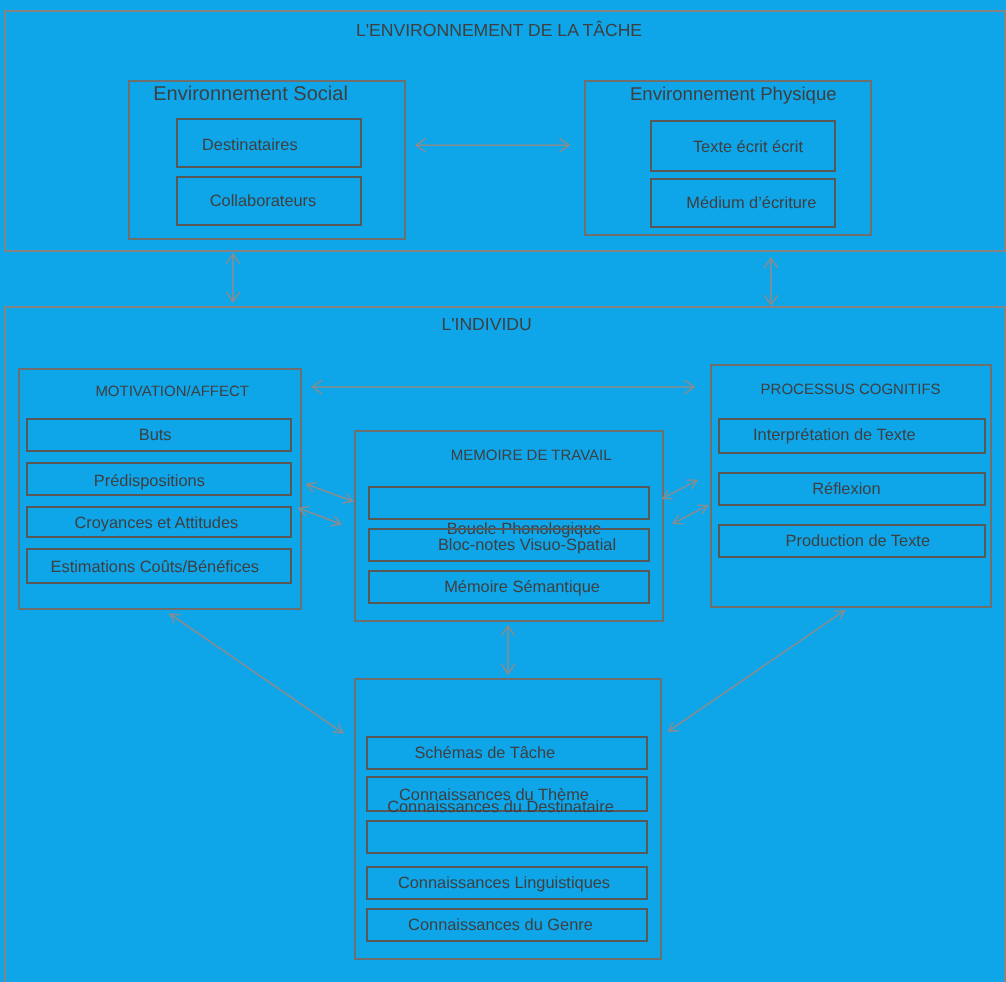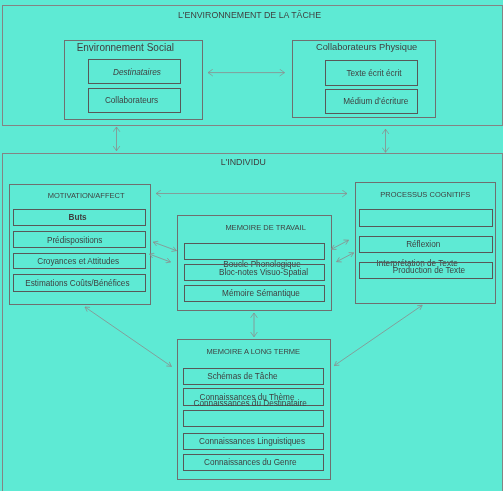--- a/index.html
+++ b/index.html
@@ -1,20 +1,20 @@
 <!DOCTYPE html>
 <html><head>
 <meta charset="utf-8">
 <title>Modele de production ecrite</title>
 <style>
   html,body{margin:0;padding:0;background:#ffffff;}
   body{width:503px;height:491px;overflow:hidden;
        font-family:"Liberation Sans","DejaVu Sans",sans-serif;
        -webkit-font-smoothing:antialiased;}
-  #root{position:relative;width:503px;height:491px;background:#5eead4;}
+  #root{position:relative;width:503px;height:491px;background:#0ea5e9;}
 
   .box{position:absolute;box-sizing:border-box;background:transparent;}
   .outer{border:1px solid #848484;}
   .grp{border:1px solid #6f6f6f;}
   .leaf{border:1px solid #585858;}
 
   
   .txt{position:absolute;display:flex;align-items:center;justify-content:center;
        color:#3f3f3f;white-space:nowrap;box-sizing:border-box;
        line-height:1;pointer-events:none;}
@@ -30,42 +30,42 @@
 
 <div id="root">
 
   <div class="box outer" style="left:2px;top:5px;width:501px;height:121px;"></div>
   <div class="txt sect-title" style="left:178.6px;top:10.6px;width:141.8px;height:9px;font-size:8.8px;">L'ENVIRONNEMENT DE LA TÂCHE</div>
 
   <div class="box grp" style="left:64.3px;top:40px;width:139.1px;height:80px;"></div>
   <div class="txt sub-title" style="left:76.7px;top:42.2px;width:97.2px;height:10px;">Environnement Social</div>
 
   <div class="box leaf" style="left:88px;top:59.2px;width:93px;height:25.3px;"></div>
-  <div class="txt leaf-label" style="left:92px;top:60.3px;width:89.8px;height:24.3px;font-style:italic;">Destinataires</div>
+  <div class="txt leaf-label" style="left:80px;top:60.3px;width:89.8px;height:24.3px;">Destinataires</div>
 
   <div class="box leaf" style="left:88px;top:87.7px;width:93px;height:25.1px;"></div>
   <div class="txt leaf-label" style="left:88px;top:88.2px;width:87px;height:24.1px;">Collaborateurs</div>
 
   <div class="box grp" style="left:292.4px;top:40px;width:143.2px;height:78.2px;"></div>
-  <div class="txt sub-title" style="left:316.2px;top:42.2px;width:100.9px;height:10px;font-size:9.3px;">Collaborateurs Physique</div>
+  <div class="txt sub-title" style="left:316.2px;top:42.2px;width:100.9px;height:10px;font-size:9.3px;">Environnement Physique</div>
 
   <div class="box leaf" style="left:324.5px;top:60.3px;width:93.4px;height:25.6px;"></div>
   <div class="txt leaf-label" style="left:328.3px;top:61.2px;width:91.4px;height:24.6px;">Texte écrit écrit</div>
 
   <div class="box leaf" style="left:325px;top:89.1px;width:93px;height:24.9px;"></div>
   <div class="txt leaf-label" style="left:329.7px;top:89.9px;width:92px;height:23.9px;">Médium d’écriture</div>
 
   <div class="box outer" style="left:2px;top:153px;width:501px;height:345px;"></div>
   <div class="txt sect-title" style="left:221.2px;top:157.8px;width:44.2px;height:9px;font-size:8.8px;">L'INDIVIDU</div>
 
   <div class="box grp" style="left:8.7px;top:184.2px;width:141.9px;height:120.4px;"></div>
   <div class="txt grp-title" style="left:48.6px;top:191.1px;width:75px;height:8px;">MOTIVATION/AFFECT</div>
 
   <div class="box leaf" style="left:12.65px;top:209.3px;width:132.9px;height:17.1px;"></div>
-  <div class="txt leaf-label" style="left:12.65px;top:209.8px;width:129.9px;height:16.1px;font-weight:bold;">Buts</div>
+  <div class="txt leaf-label" style="left:12.65px;top:209.8px;width:129.9px;height:16.1px;">Buts</div>
 
   <div class="box leaf" style="left:12.65px;top:231.4px;width:132.9px;height:17px;"></div>
   <div class="txt leaf-label" style="left:12.65px;top:231.9px;width:124.1px;height:16px;">Prédispositions</div>
 
   <div class="box leaf" style="left:12.65px;top:252.7px;width:132.9px;height:16.7px;"></div>
   <div class="txt leaf-label" style="left:12.65px;top:253.2px;width:131.1px;height:15.7px;">Croyances et  Attitudes</div>
 
   <div class="box leaf" style="left:12.65px;top:274.3px;width:132.9px;height:17.3px;"></div>
   <div class="txt leaf-label" style="left:12.65px;top:274.8px;width:129.5px;height:16.3px;">Estimations Coûts/Bénéfices</div>
 
@@ -78,30 +78,29 @@
   <div class="box leaf" style="left:183.7px;top:263.9px;width:141.7px;height:16.9px;"></div>
   <div class="txt leaf-label" style="left:203px;top:264.4px;width:121px;height:15.9px;">Bloc-notes Visuo-Spatial</div>
 
   <div class="box leaf" style="left:183.7px;top:284.6px;width:141.7px;height:17.2px;"></div>
   <div class="txt leaf-label" style="left:197.7px;top:285.1px;width:126.7px;height:16.2px;">Mémoire Sémantique</div>
 
   <div class="box grp" style="left:355.1px;top:182.3px;width:141.4px;height:121.7px;"></div>
   <div class="txt grp-title" style="left:355.1px;top:190.3px;width:140.4px;height:8px;">PROCESSUS  COGNITIFS</div>
 
   <div class="box leaf" style="left:359px;top:209.1px;width:133.7px;height:17.5px;"></div>
-  <div class="txt leaf-label" style="left:359px;top:209.6px;width:116.3px;height:16.5px;margin-top:46px;">Interprétation de Texte</div>
+  <div class="txt leaf-label" style="left:359px;top:209.6px;width:116.3px;height:16.5px;">Interprétation de Texte</div>
 
   <div class="box leaf" style="left:359px;top:235.8px;width:133.7px;height:17.6px;"></div>
   <div class="txt leaf-label" style="left:359px;top:236.3px;width:128.4px;height:16.6px;">Réflexion</div>
 
   <div class="box leaf" style="left:359px;top:261.7px;width:133.7px;height:16.9px;"></div>
   <div class="txt leaf-label" style="left:359px;top:262.2px;width:115.8px;height:15.9px;padding-left:24px;">Production de Texte</div>
 
   <div class="box grp" style="left:177px;top:338.6px;width:153.6px;height:141.4px;"></div>
-  <div class="txt grp-title" style="left:177px;top:347px;width:152.6px;height:8px;">MEMOIRE A LONG TERME</div>
 
   <div class="box leaf" style="left:182.5px;top:367.9px;width:141.5px;height:17.3px;"></div>
   <div class="txt leaf-label" style="left:182.5px;top:368.4px;width:119.8px;height:16.3px;">Schémas de Tâche</div>
 
   <div class="box leaf" style="left:182.5px;top:388.3px;width:141.5px;height:18px;"></div>
   <div class="txt leaf-label" style="left:182.5px;top:388.8px;width:129px;height:17px;">Connaissances du Thème</div>
 
   <div class="box leaf" style="left:182.5px;top:409.7px;width:141.5px;height:17.6px;"></div>
   <div class="txt leaf-label" style="left:182.5px;top:395px;width:135.5px;height:16.6px;">Connaissances du Destinataire</div>
 

